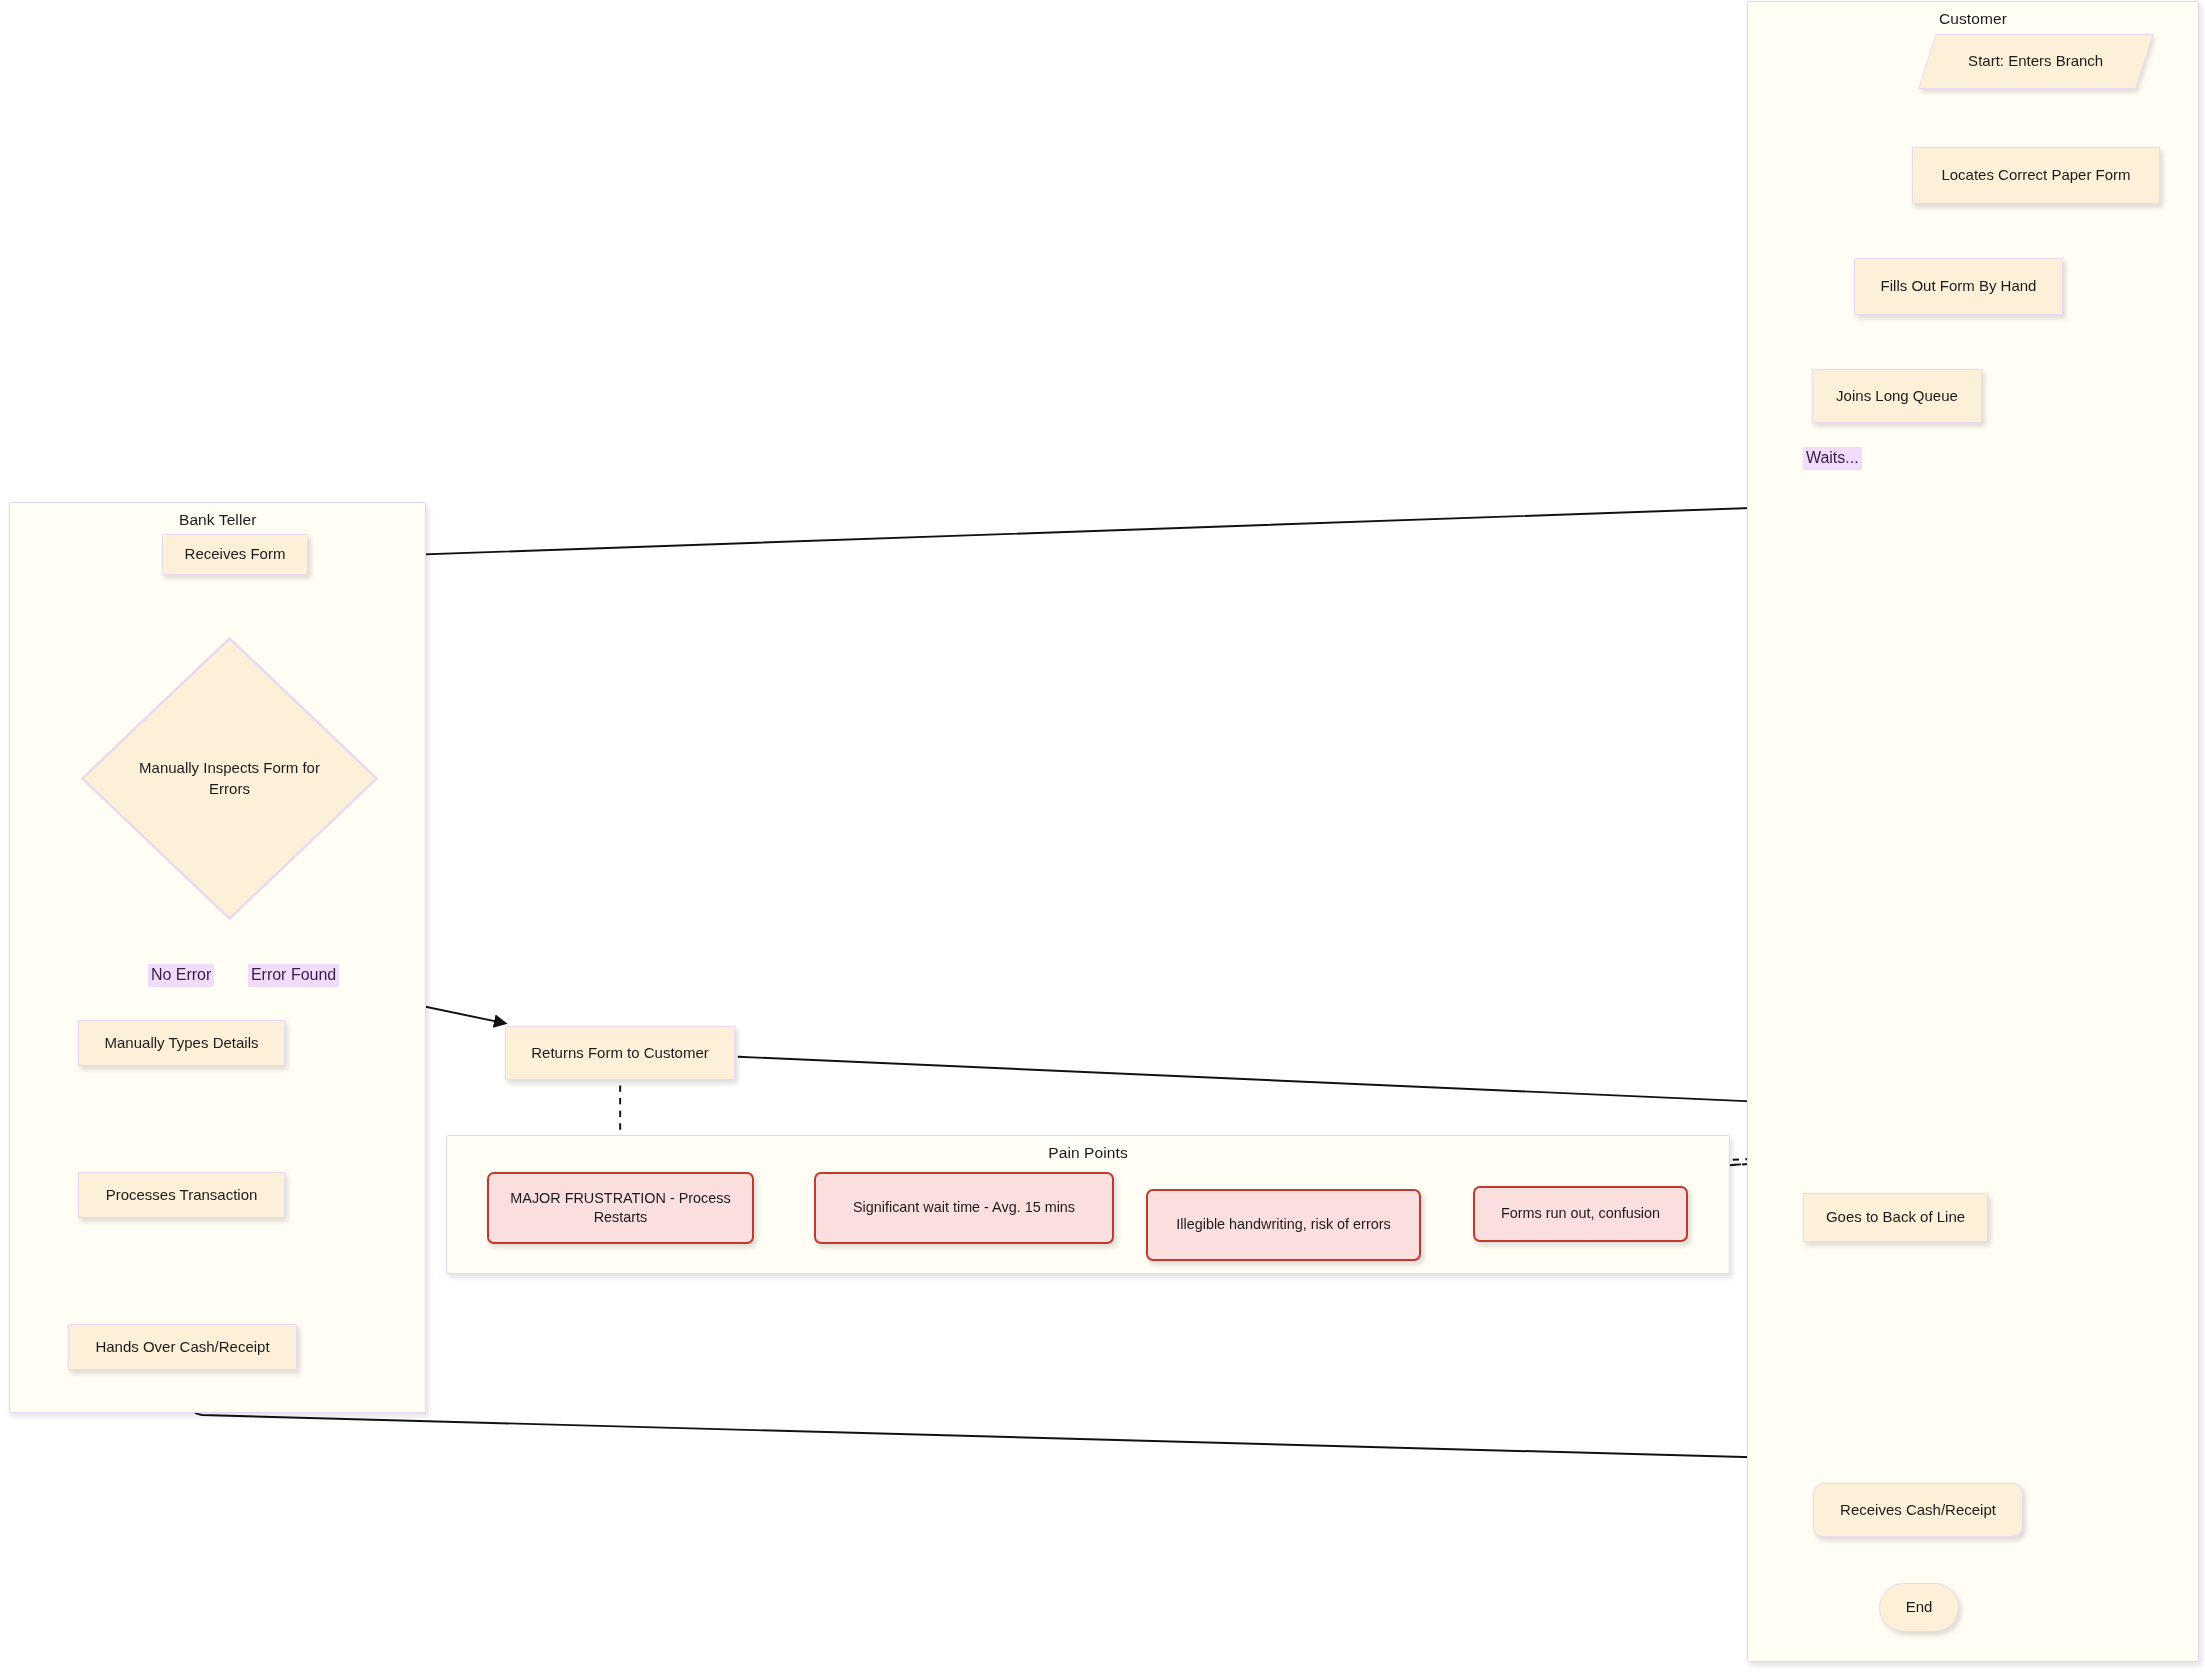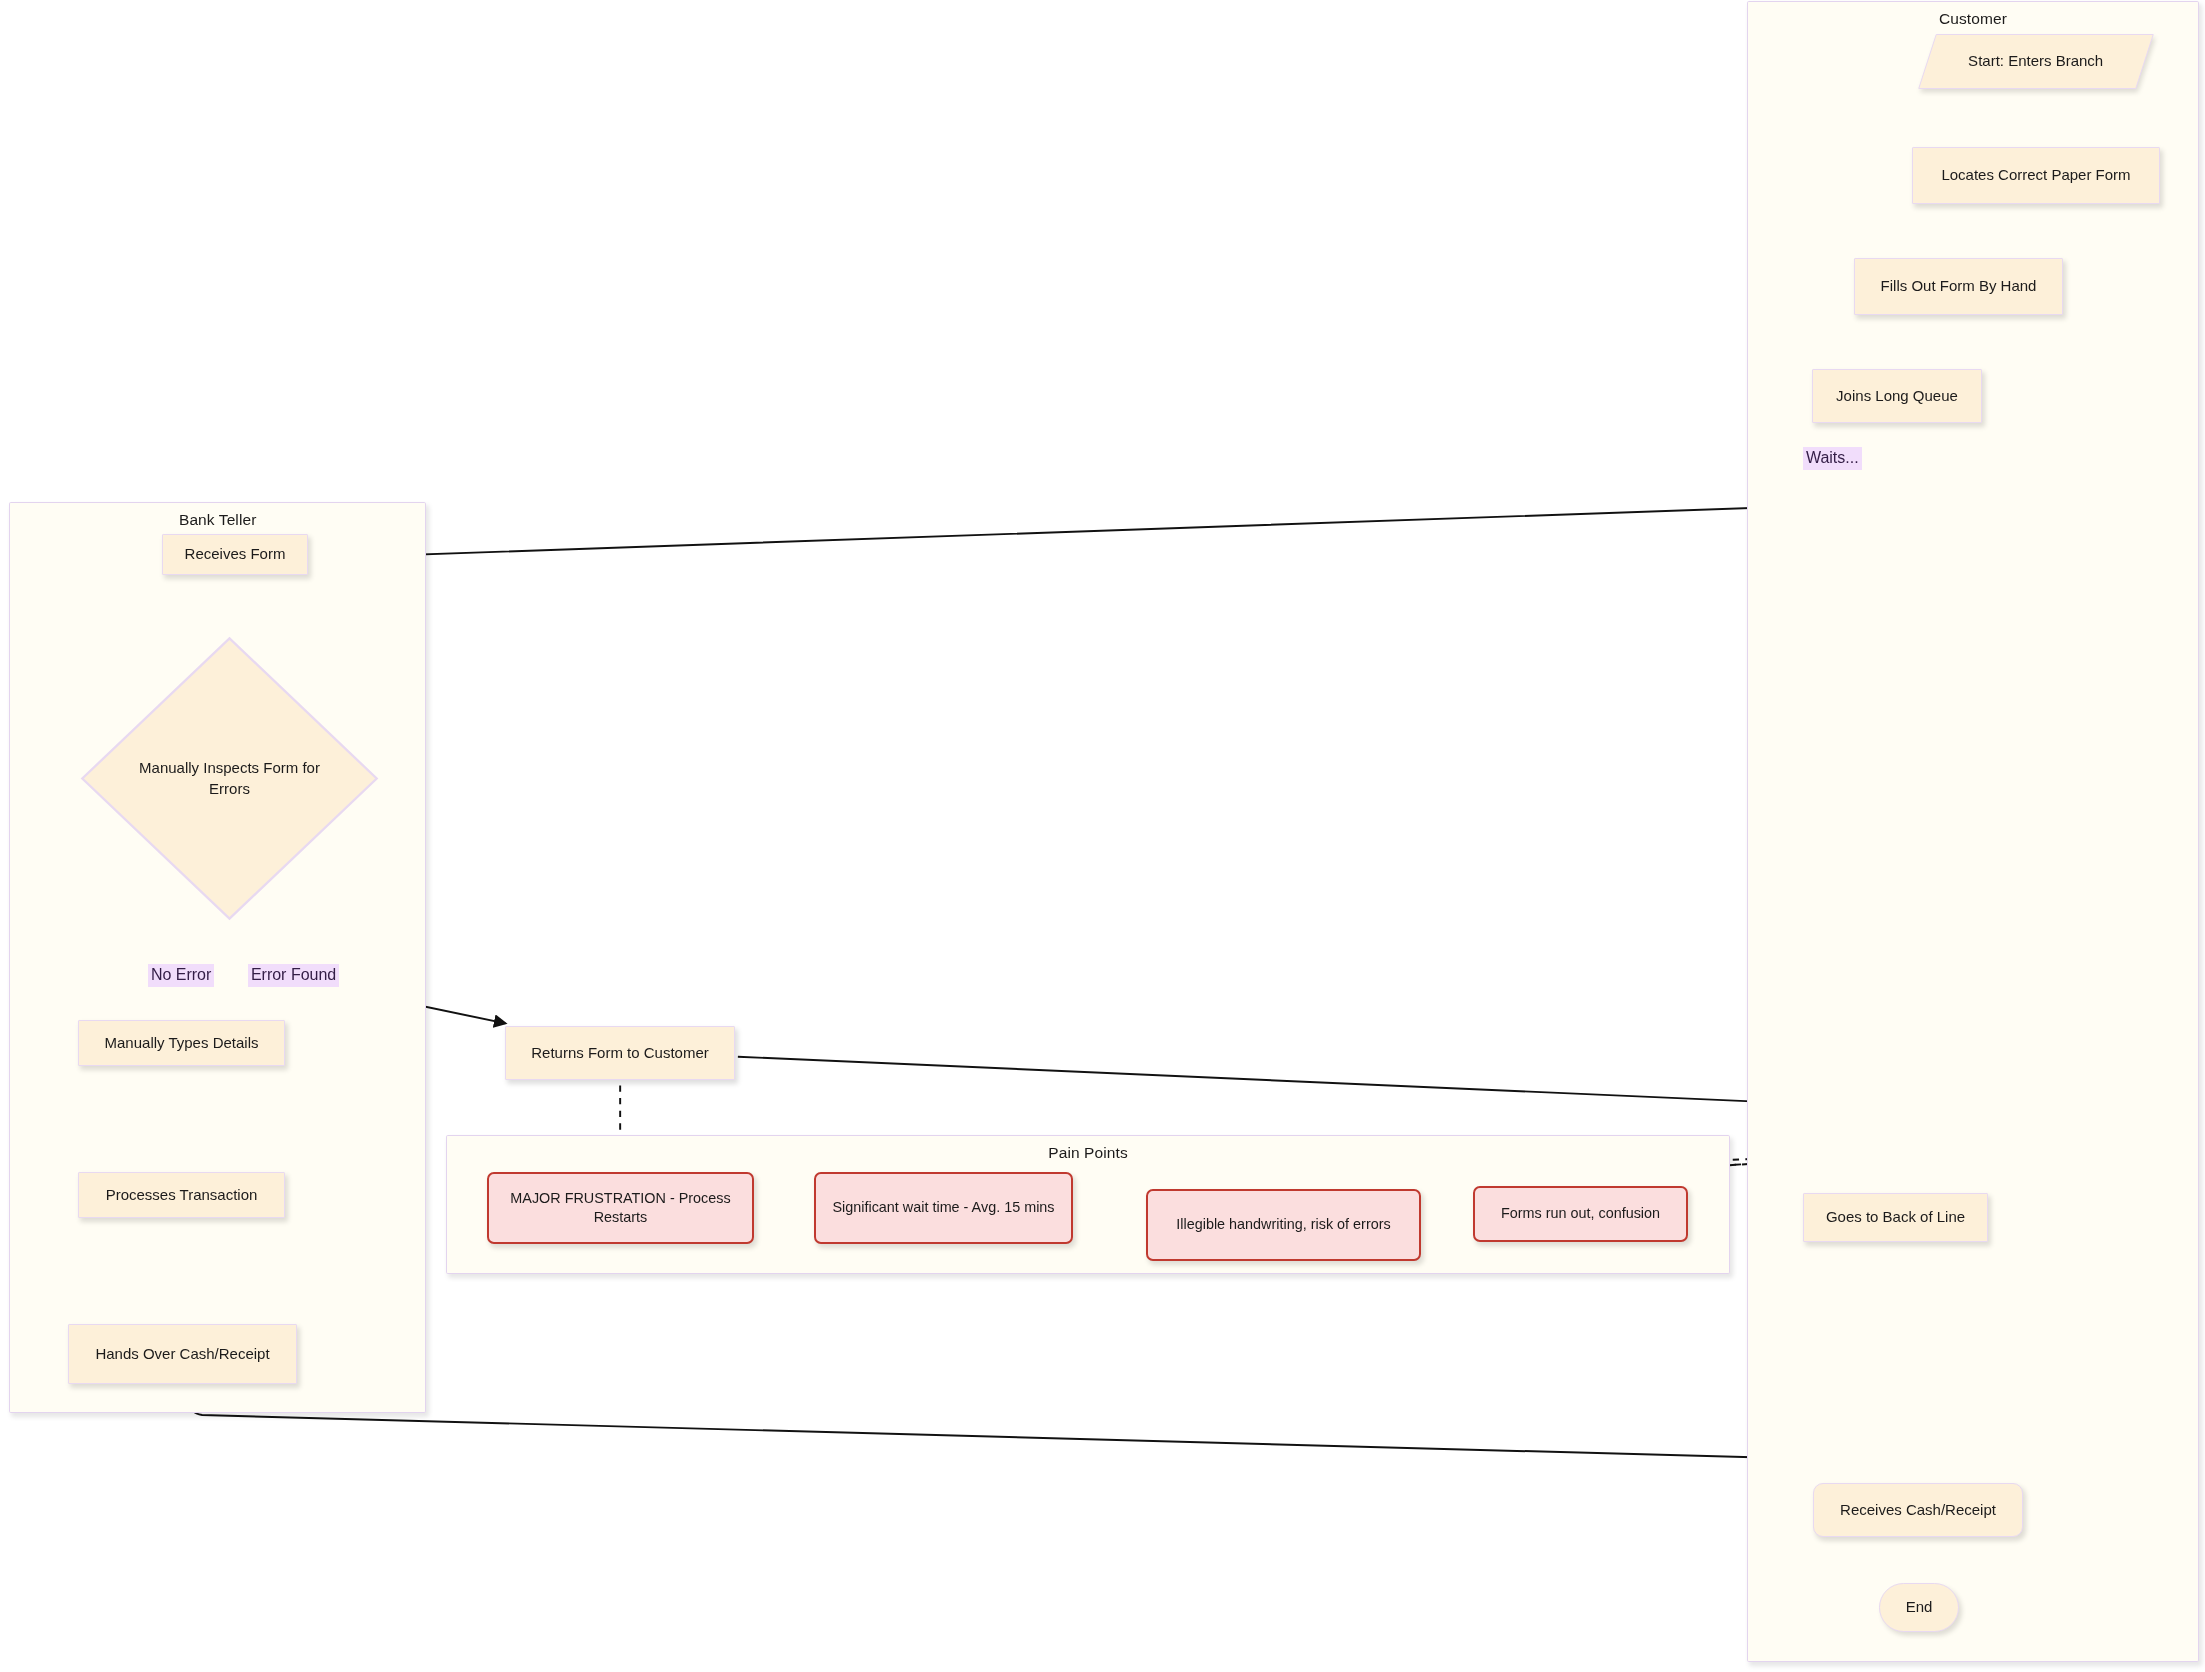--- a/index.html
+++ b/index.html
@@ -220,37 +220,37 @@
   </div>
 
   <div class="node rect" style="left:78px; top:1020px; width:207px; height:46px;">
     <span class="lbl">Manually Types Details</span>
   </div>
 
   <div class="node rect" style="left:78px; top:1172px; width:207px; height:46px;">
     <span class="lbl">Processes Transaction</span>
   </div>
 
-  <div class="node rect" style="left:68px; top:1324px; width:229px; height:60px;">
+  <div class="node rect" style="left:68px; top:1324px; width:229px; height:46px;">
     <span class="lbl">Hands Over Cash/Receipt</span>
   </div>
 
   <div class="node rect" style="left:505px; top:1026px; width:230px; height:54px;">
     <span class="lbl">Returns Form to Customer</span>
   </div>
 
   <div class="subgraph" style="left:446px; top:1135px; width:1282px; height:137px;">
     <div class="subgraph-title">Pain Points</div>
   </div>
 
   <div class="node pain" style="left:487px; top:1172px; width:267px; height:72px;">
     <span class="lbl">MAJOR FRUSTRATION - Process Restarts</span>
   </div>
 
-  <div class="node pain" style="left:814px; top:1172px; width:259px; height:72px;">
+  <div class="node pain" style="left:814px; top:1172px; width:300px; height:72px;">
     <span class="lbl">Significant wait time - Avg. 15 mins</span>
   </div>
 
   <div class="node pain" style="left:1146px; top:1172px; width:275px; height:72px;margin-top:17px;">
     <span class="lbl">Illegible handwriting, risk of errors</span>
   </div>
 
   <div class="node pain" style="left:1473px; top:1186px; width:215px; height:56px;">
     <span class="lbl">Forms run out, confusion</span>
   </div>

